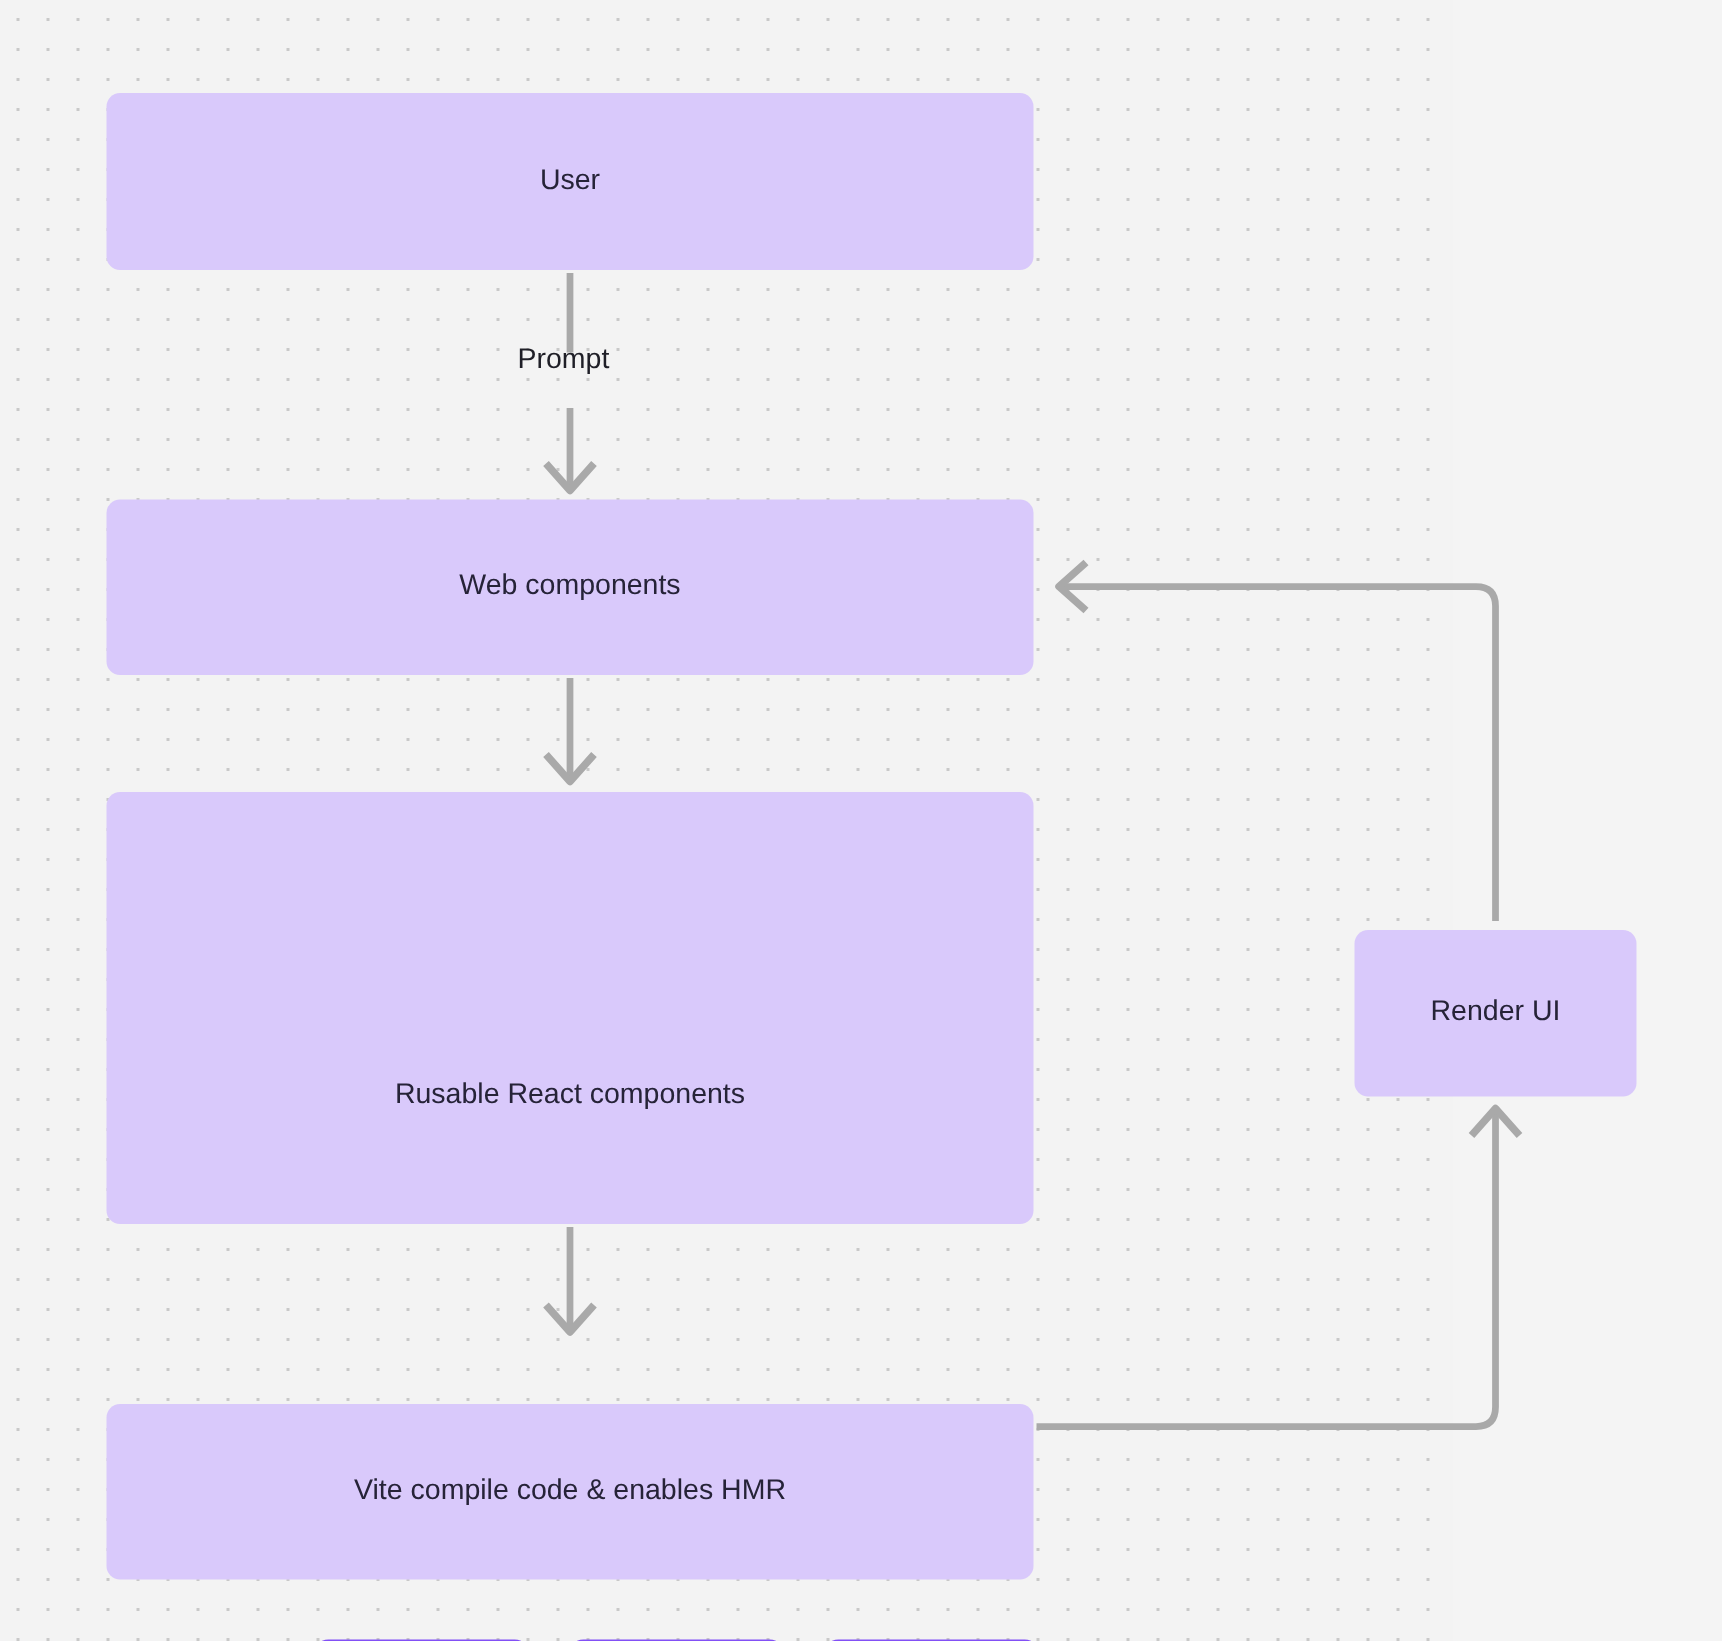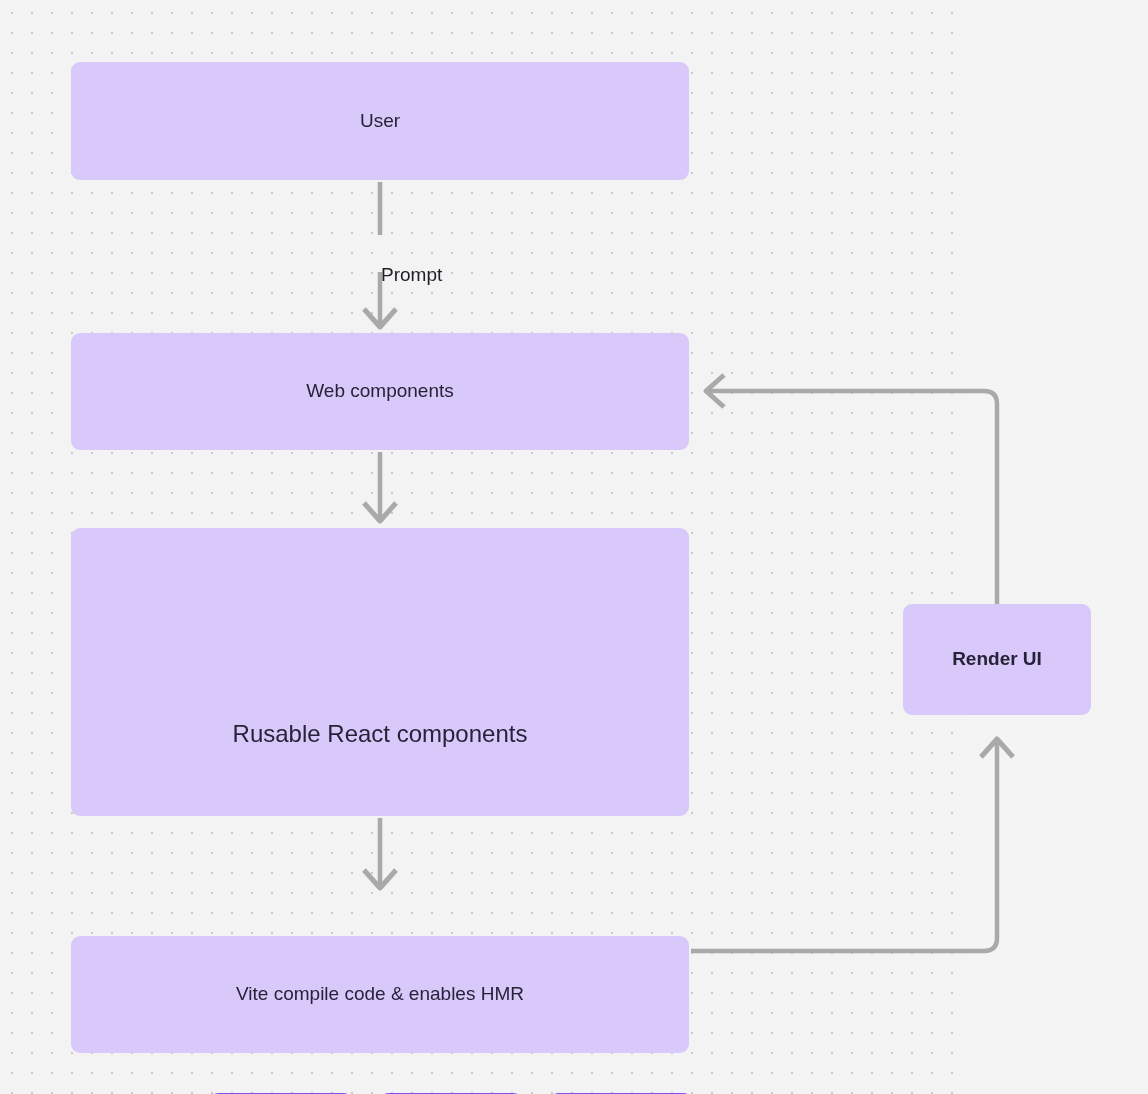--- a/index.html
+++ b/index.html
@@ -49,44 +49,44 @@
     border-radius: 11px;
     padding: 4px 6px;
   }
 
   
   #node-user          { left: 71px;  top: 62px;  width: 618px; height: 118px; }
   #node-webapp        { left: 71px;  top: 333px; width: 618px; height: 117px; }
   #node-components    { left: 71px;  top: 528px; width: 618px; height: 288px;
                         display: block; }
   #node-vite          { left: 71px;  top: 936px; width: 618px; height: 117px; }
-  #node-render        { left: 903px; top: 604px; width: 188px; height: 111px; font-weight: bold; }
+  #node-render        { left: 903px; top: 620px; width: 188px; height: 111px; }
 
   #inner-html   { left: 137px; top: 565px; width: 146px; height: 106px; }
   #inner-css    { left: 307px; top: 565px; width: 146px; height: 106px; }
   #inner-js     { left: 477px; top: 565px; width: 146px; height: 106px; }
 
   .components-caption {
     position: absolute;
     left: 0;
     top: 190px;
     width: 100%;
     text-align: center;
-    font-size: 24px;
+    font-size: 19px;
     color: #262338;
   }
 
   .edge-label {
     position: absolute;
     font-size: 19px;
     color: #1f1f27;
     background: transparent;
     white-space: nowrap;
   }
-  #label-prompt { left: 345px; top: 264px; margin-left: 36px; }
+  #label-prompt { left: 345px; top: 229px; }
 
   svg.edges {
     position: absolute;
     left: 0; top: 0;
     width: 1148px;
     height: 1094px;
     pointer-events: none;
   }
 </style>
 </head>

